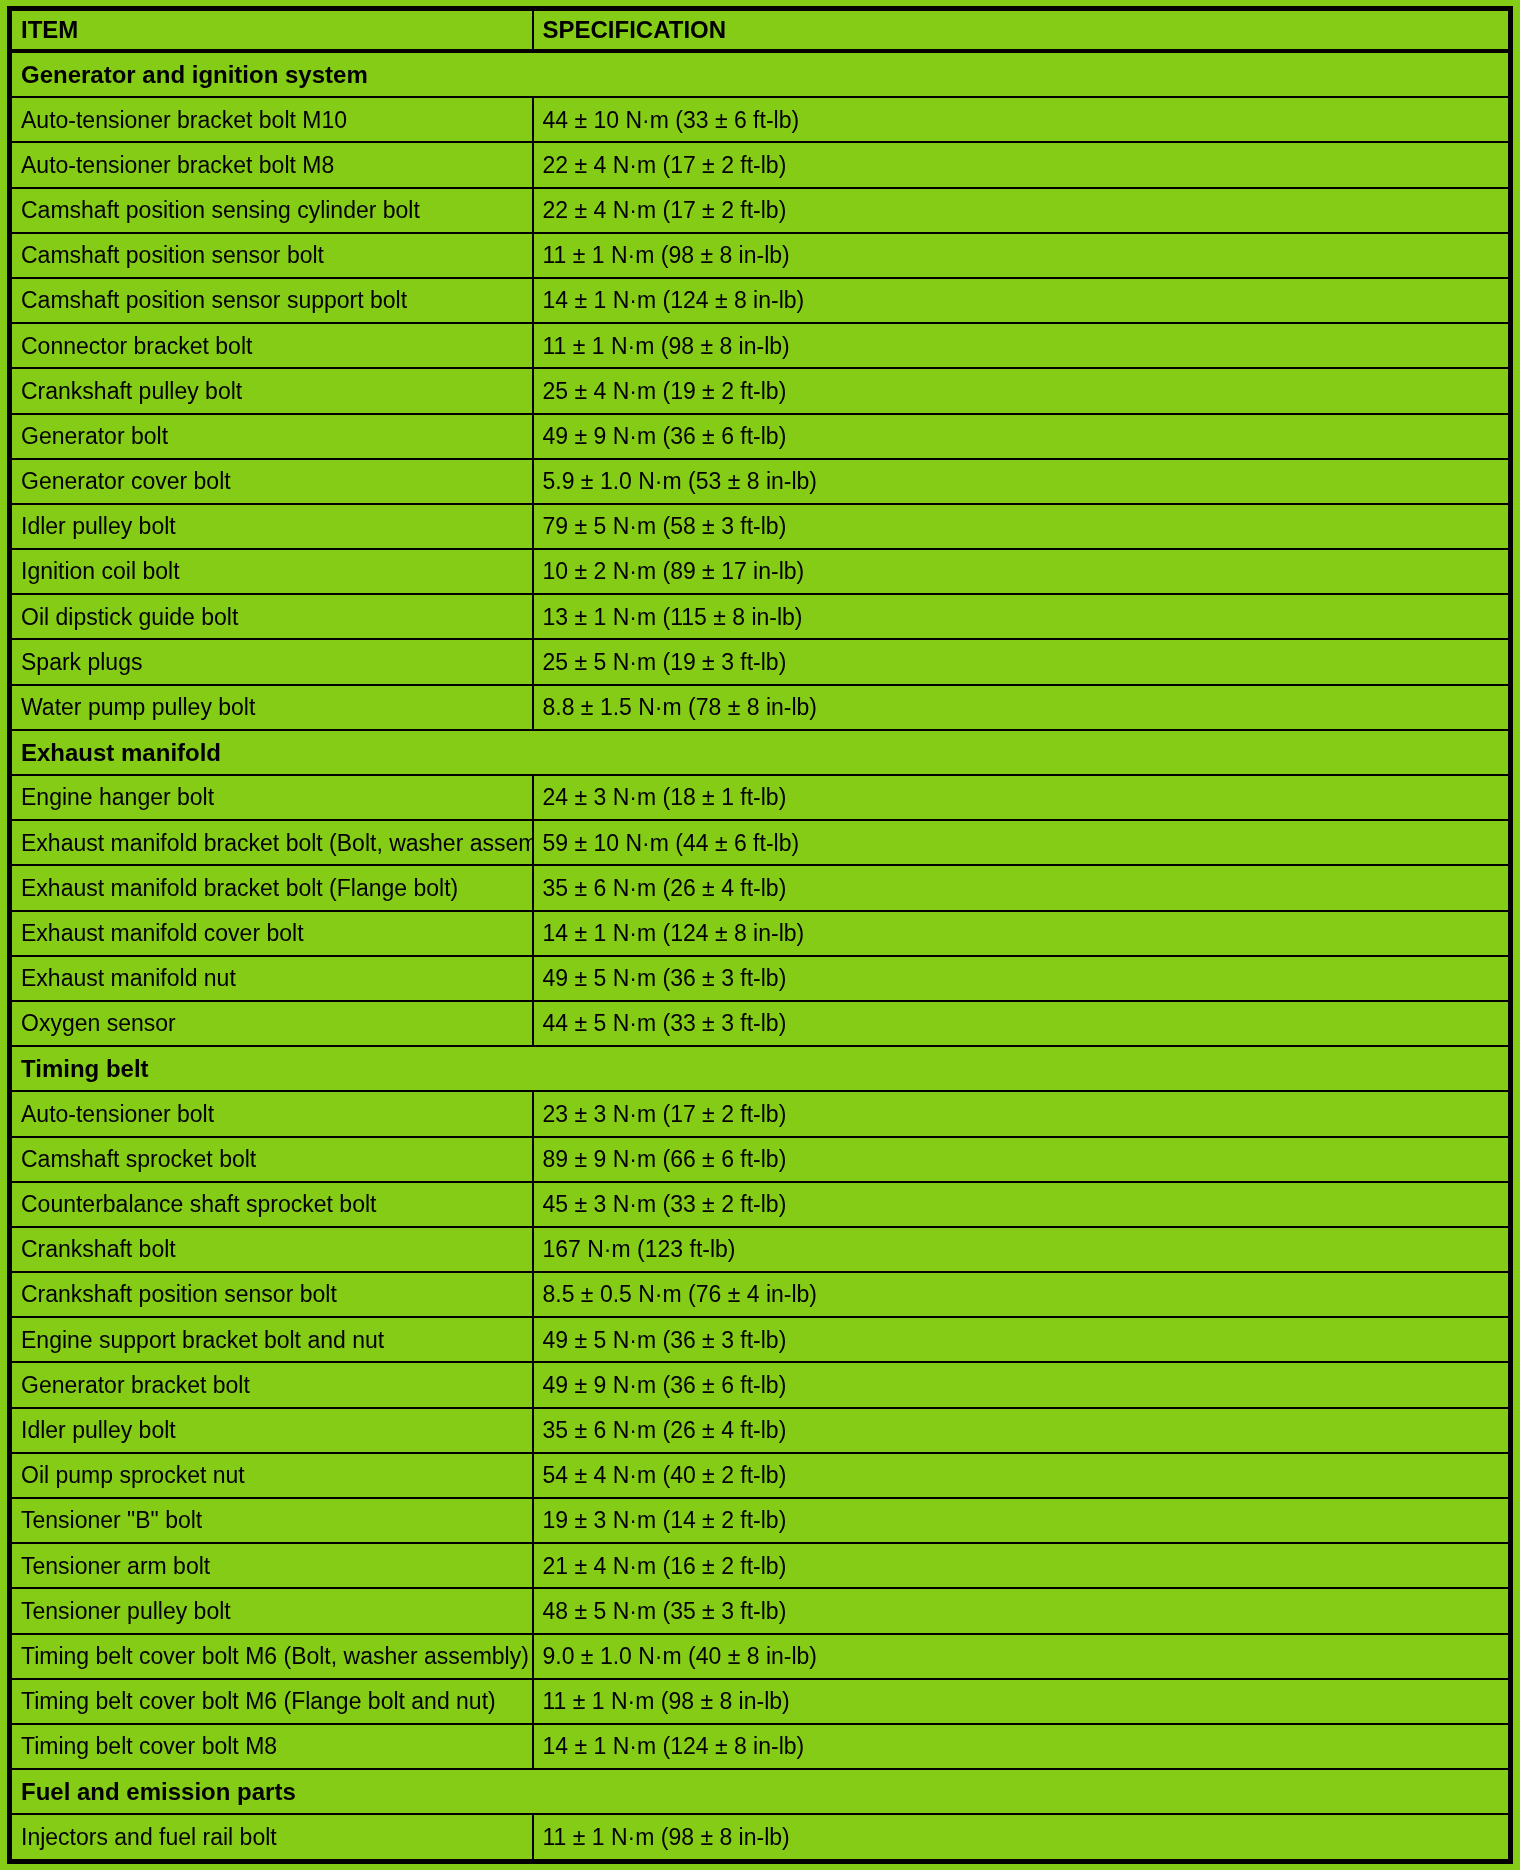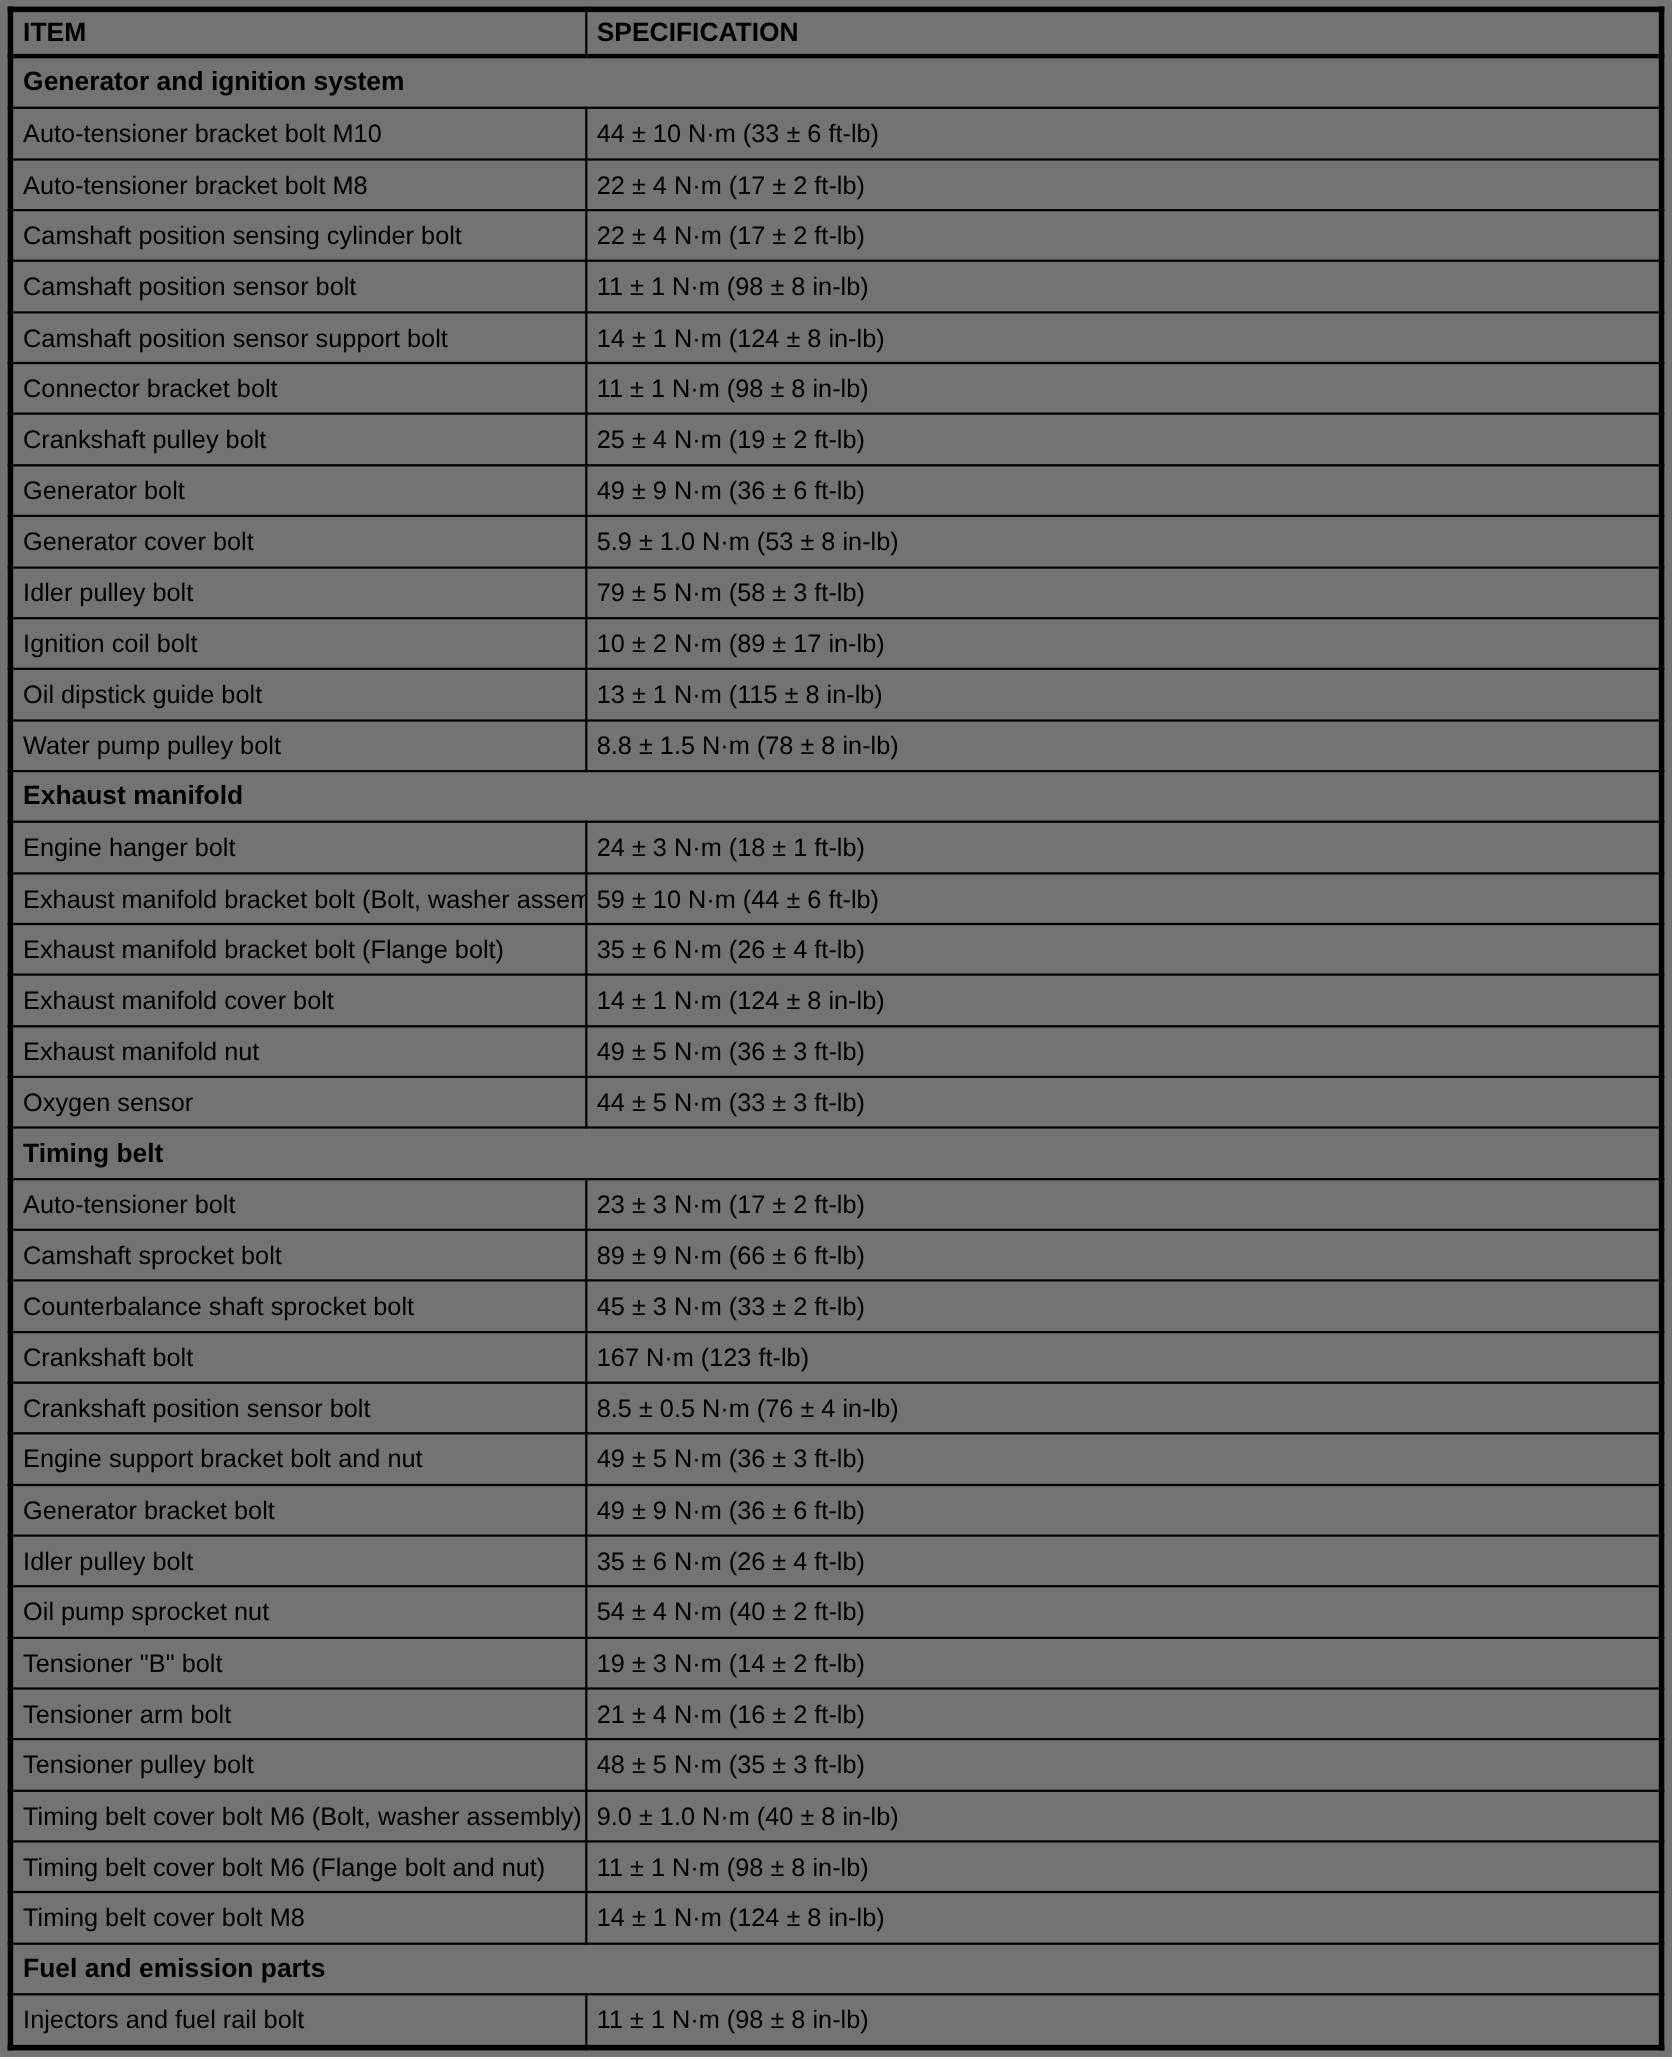--- a/index.html
+++ b/index.html
@@ -7,21 +7,21 @@
     padding: 0;
     background: #ffffff;
     font-family: "Liberation Sans", "DejaVu Sans", sans-serif;
     color: #000000;
   }
   .page {
     width: 1520px;
     height: 1870px;
     box-sizing: border-box;
     padding: 6px 7px;
-    background: #737373;
+    background: #84cc16;
   }
   table.spec-table {
     width: 100%;
     height: 100%;
     border-collapse: collapse;
     border: 5px solid #000000;
     table-layout: fixed;
   }
   table.spec-table th,
   table.spec-table td {
@@ -111,20 +111,24 @@
         </tr>
         <tr>
           <td>Ignition coil bolt</td>
           <td>10 ± 2 N·m (89 ± 17 in-lb)</td>
         </tr>
         <tr>
           <td>Oil dipstick guide bolt</td>
           <td>13 ± 1 N·m (115 ± 8 in-lb)</td>
         </tr>
         <tr>
+          <td>Spark plugs</td>
+          <td>25 ± 5 N·m (19 ± 3 ft-lb)</td>
+        </tr>
+        <tr>
           <td>Water pump pulley bolt</td>
           <td>8.8 ± 1.5 N·m (78 ± 8 in-lb)</td>
         </tr>
         <tr>
           <td colspan="2" class="section">Exhaust manifold</td>
         </tr>
         <tr>
           <td>Engine hanger bolt</td>
           <td>24 ± 3 N·m (18 ± 1 ft-lb)</td>
         </tr>

